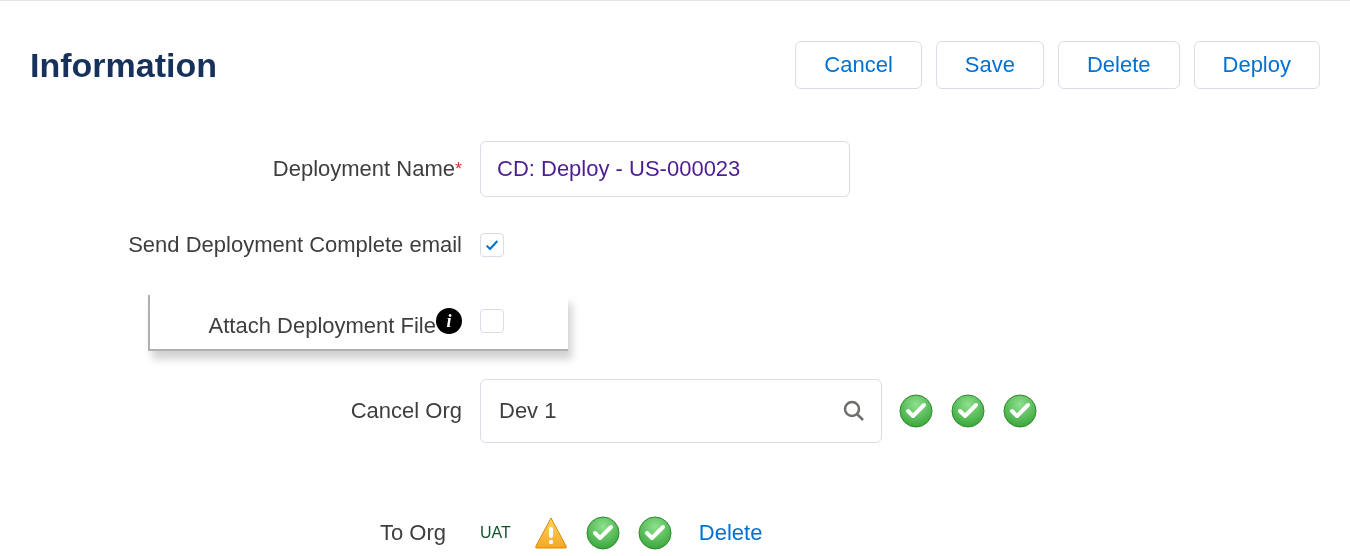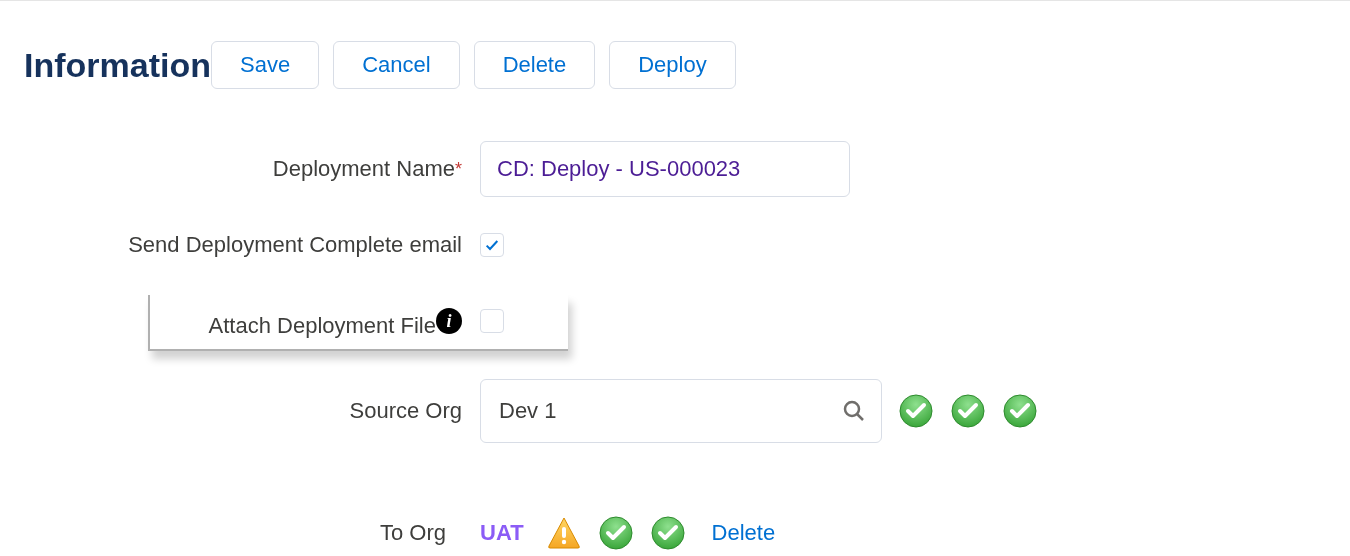--- a/index.html
+++ b/index.html
@@ -12,21 +12,22 @@
   .page {
     width: 1350px;
     height: 556px;
     border-top: 1px solid #e5e5e5;
     position: relative;
     padding: 0;
   }
   .header-row {
     display: flex;
     align-items: center;
-    padding: 40px 30px 10px 24px;
+    justify-content: space-between;
+    padding: 40px 30px 10px 30px;
   }
   h1.section-title {
     font-size: 34px;
     font-weight: 700;
     color: #16325c;
     margin: 0;
   }
   .button-bar {
     display: flex;
     gap: 14px;
@@ -154,23 +155,23 @@
     cursor: pointer;
     flex-shrink: 0;
   }
 
   .status-icon {
     width: 36px; height: 36px;
     cursor: pointer;
   }
 
   .to-org-link {
-    color: #8b5cf6;
-    font-size: 22px;
-    font-weight: 700;
+    color: #14532d;
+    font-size: 16px;
+    font-weight: 400;
     text-decoration: none;
     cursor: pointer;
     margin-right: 6px;
   }
   .delete-link {
     color: #0070d2;
     font-size: 22px;
     text-decoration: none;
     cursor: pointer;
     margin-left: 10px;
@@ -179,22 +180,22 @@
   .toorg-row .form-label { padding-right: 34px; }
 </style>
 </head>
 <body>
 
 <div class="page">
 
   <div class="header-row">
     <h1 class="section-title">Information</h1>
     <div class="button-bar">
+      <button class="btn">Cancel</button>
       <button class="btn">Save</button>
-      <button class="btn">Cancel</button>
       <button class="btn">Delete</button>
       <button class="btn">Deploy</button>
     </div>
   </div>
 
   <div class="form-area">
 
     <div class="form-row">
       <div class="form-label">
         <span>Deployment Name</span>
@@ -226,21 +227,21 @@
       </div>
       <div class="form-control-cell">
         <span class="checkbox" style="position:relative;z-index:1;">
           
         </span>
       </div>
     </div>
 
     <div class="form-row source-row">
       <div class="form-label">
-        <span>Source Org</span>
+        <span>Cancel Org</span>
       </div>
       <div class="form-control-cell">
         <div class="lookup-wrap">
           <input class="lookup-input" type="text" value="Dev 1" style="">
           <svg class="lookup-search-icon" viewBox="0 0 24 24" fill="none" stroke="currentColor" stroke-width="2.5">
             <circle cx="10" cy="10" r="7"></circle>
             <line x1="21" y1="21" x2="15" y2="15"></line>
           </svg>
         </div>
         <svg class="status-icon" viewBox="0 0 36 36">

